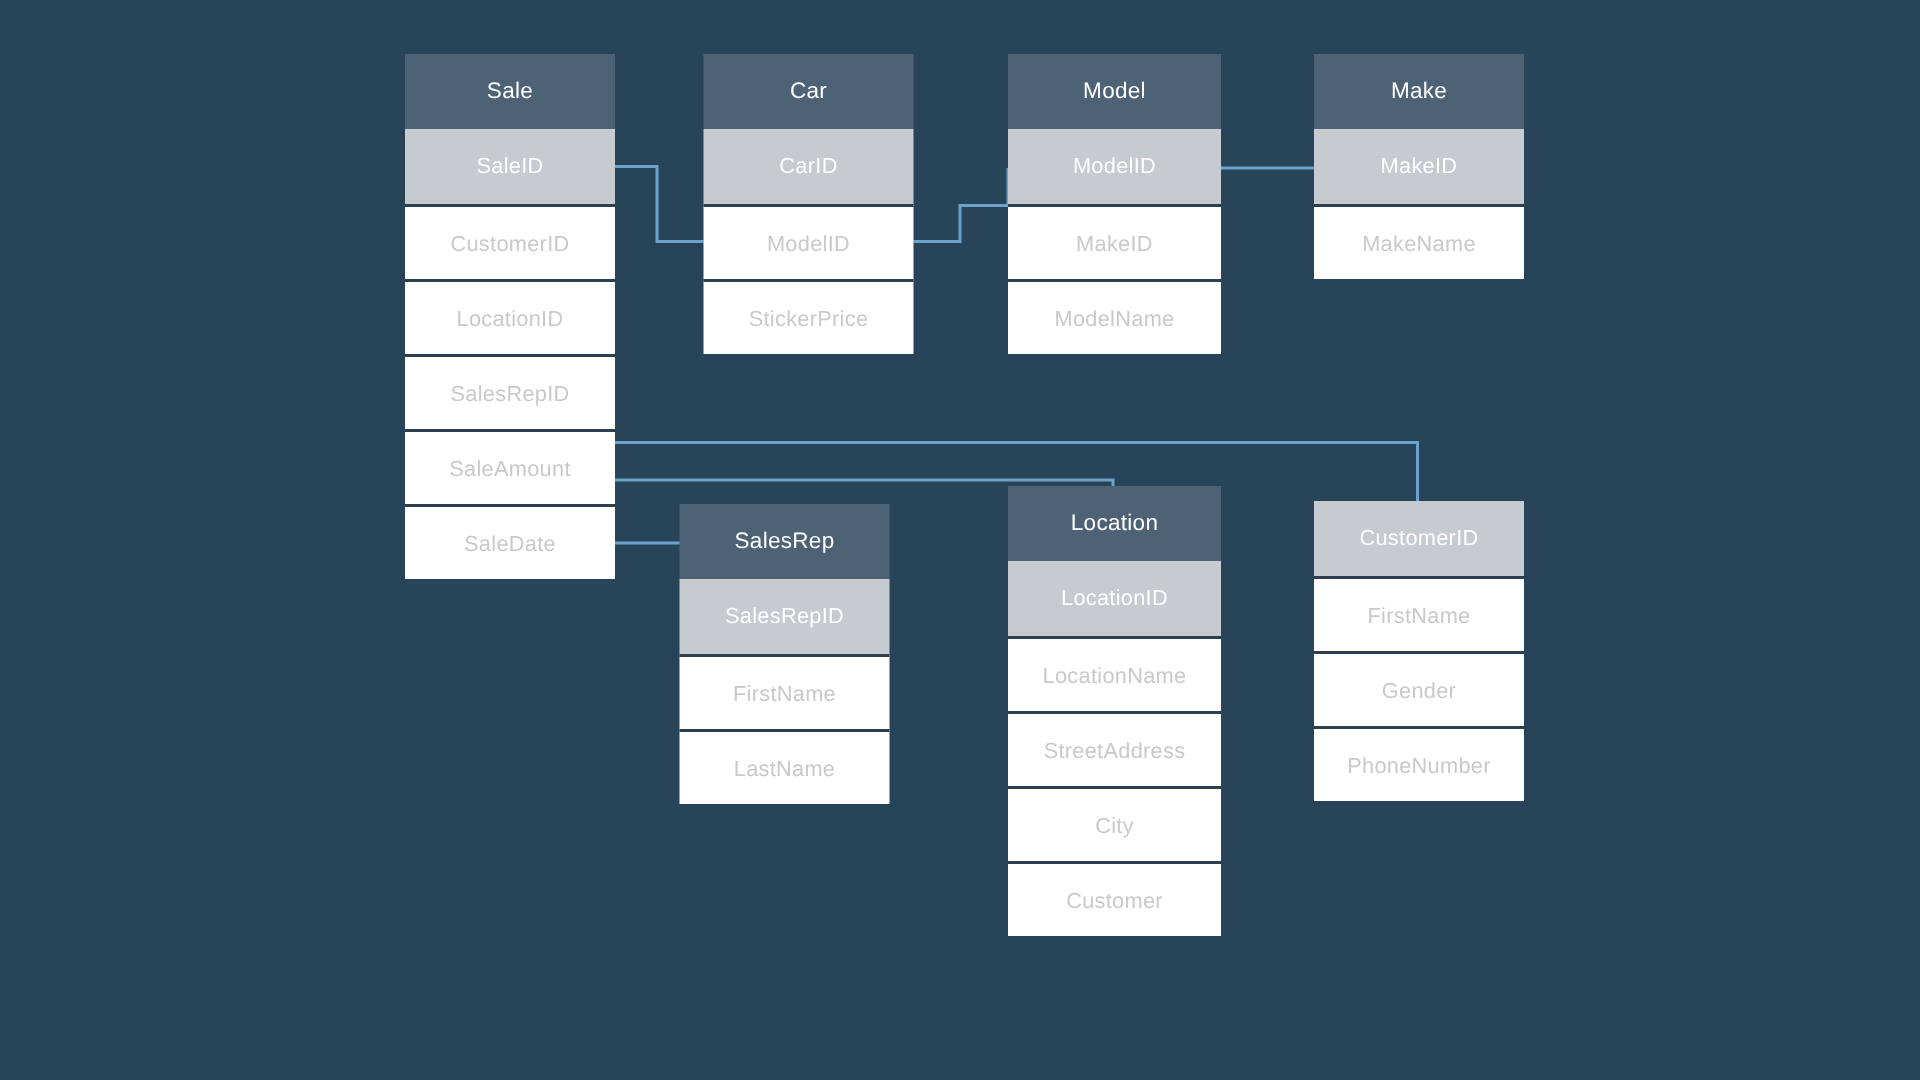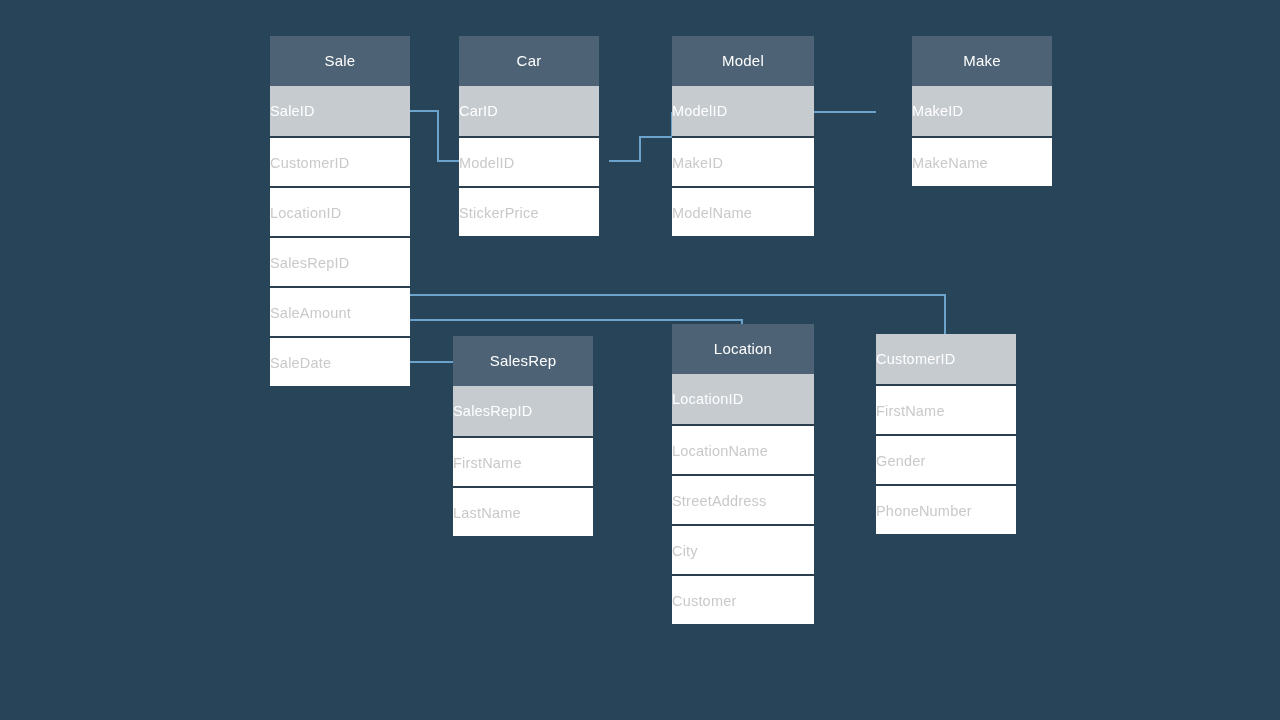--- a/index.html
+++ b/index.html
@@ -39,20 +39,21 @@
     font-size: 15px;
     height: 50px;
     line-height: 50px;
     text-align: center;
     letter-spacing: 0.2px;
     box-sizing: border-box;
   }
   .field {
     height: 50px;
     line-height: 50px;
+    text-align: center;
     font-size: 14.5px;
     box-sizing: border-box;
     background: #ffffff;
     color: #c9c9c9;
     border-top: 2px solid #2b3f4f;
     letter-spacing: 0.2px;
   }
   .field.pk {
     background: #c6cbd0;
     color: #ffffff;
@@ -76,33 +77,33 @@
   <div id="entities-layer">
       <div class="entity" style="left: 270px; top: 36px; width: 140px;">
         <div class="entity-header">Sale</div>
         <div class="field pk">SaleID</div>
         <div class="field">CustomerID</div>
         <div class="field">LocationID</div>
         <div class="field">SalesRepID</div>
         <div class="field">SaleAmount</div>
         <div class="field">SaleDate</div>
       </div>
-      <div class="entity" style="left: 459px; top: 36px; width: 140px;">
+      <div class="entity" style="left: 469px; top: 36px; width: 140px;">
         <div class="entity-header">Car</div>
         <div class="field pk">CarID</div>
         <div class="field">ModelID</div>
         <div class="field">StickerPrice</div>
       </div>
       <div class="entity" style="left: 672px; top: 36px; width: 142px;">
         <div class="entity-header">Model</div>
         <div class="field pk">ModelID</div>
         <div class="field">MakeID</div>
         <div class="field">ModelName</div>
       </div>
-      <div class="entity" style="left: 876px; top: 36px; width: 140px; margin-left: 36px;">
+      <div class="entity" style="left: 876px; top: 36px; width: 140px;">
         <div class="entity-header">Make</div>
         <div class="field pk">MakeID</div>
         <div class="field">MakeName</div>
       </div>
       <div class="entity" style="left: 453px; top: 336px; width: 140px;">
         <div class="entity-header">SalesRep</div>
         <div class="field pk">SalesRepID</div>
         <div class="field">FirstName</div>
         <div class="field">LastName</div>
       </div>

